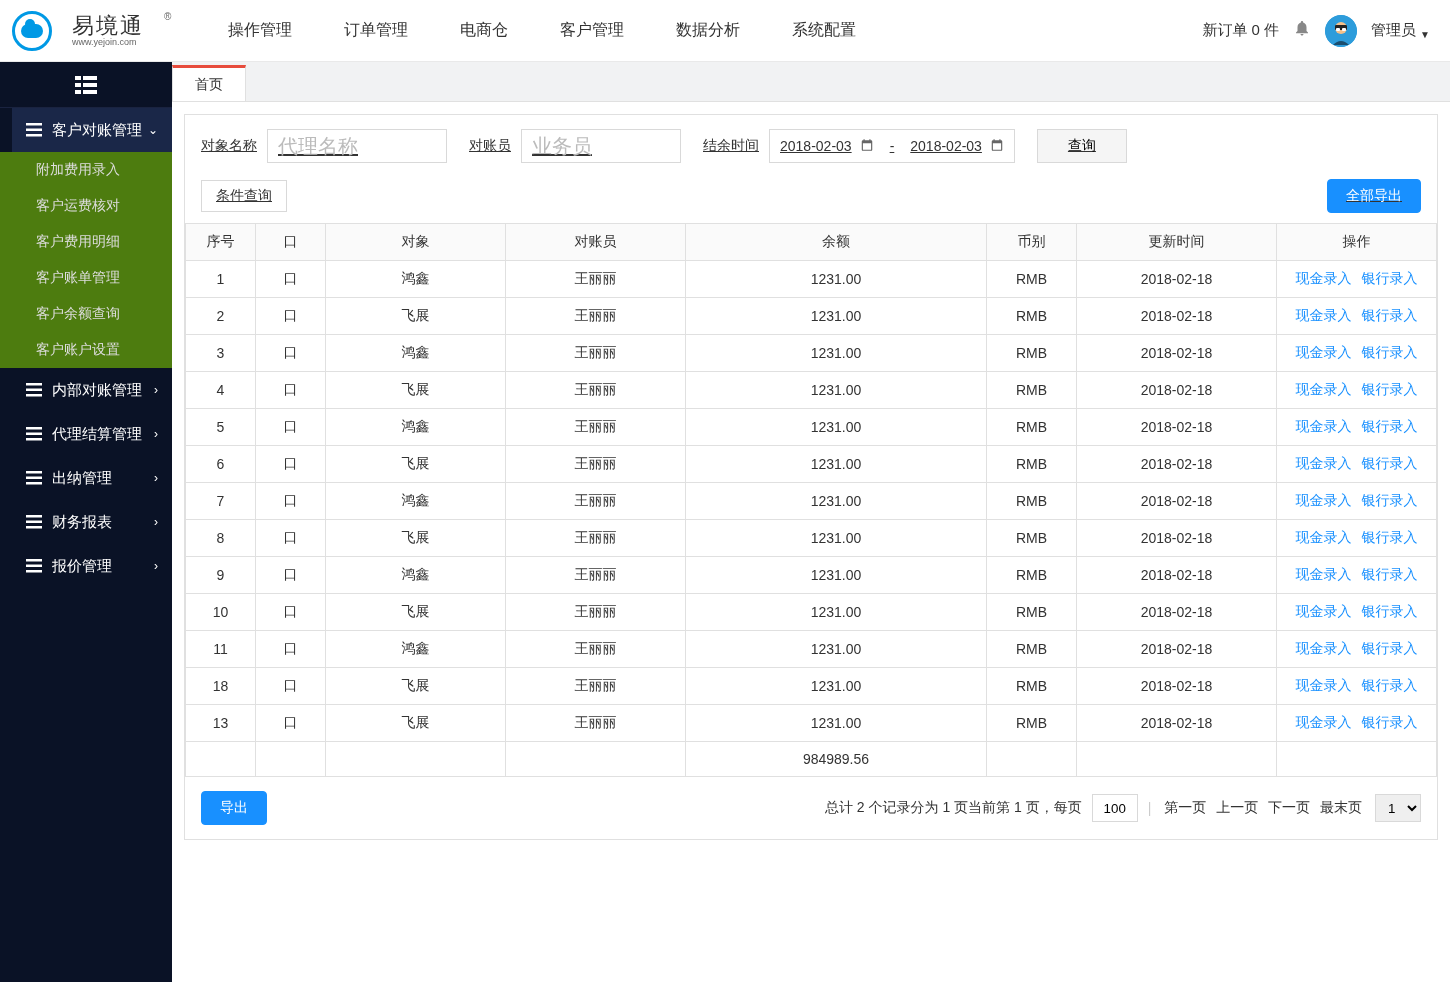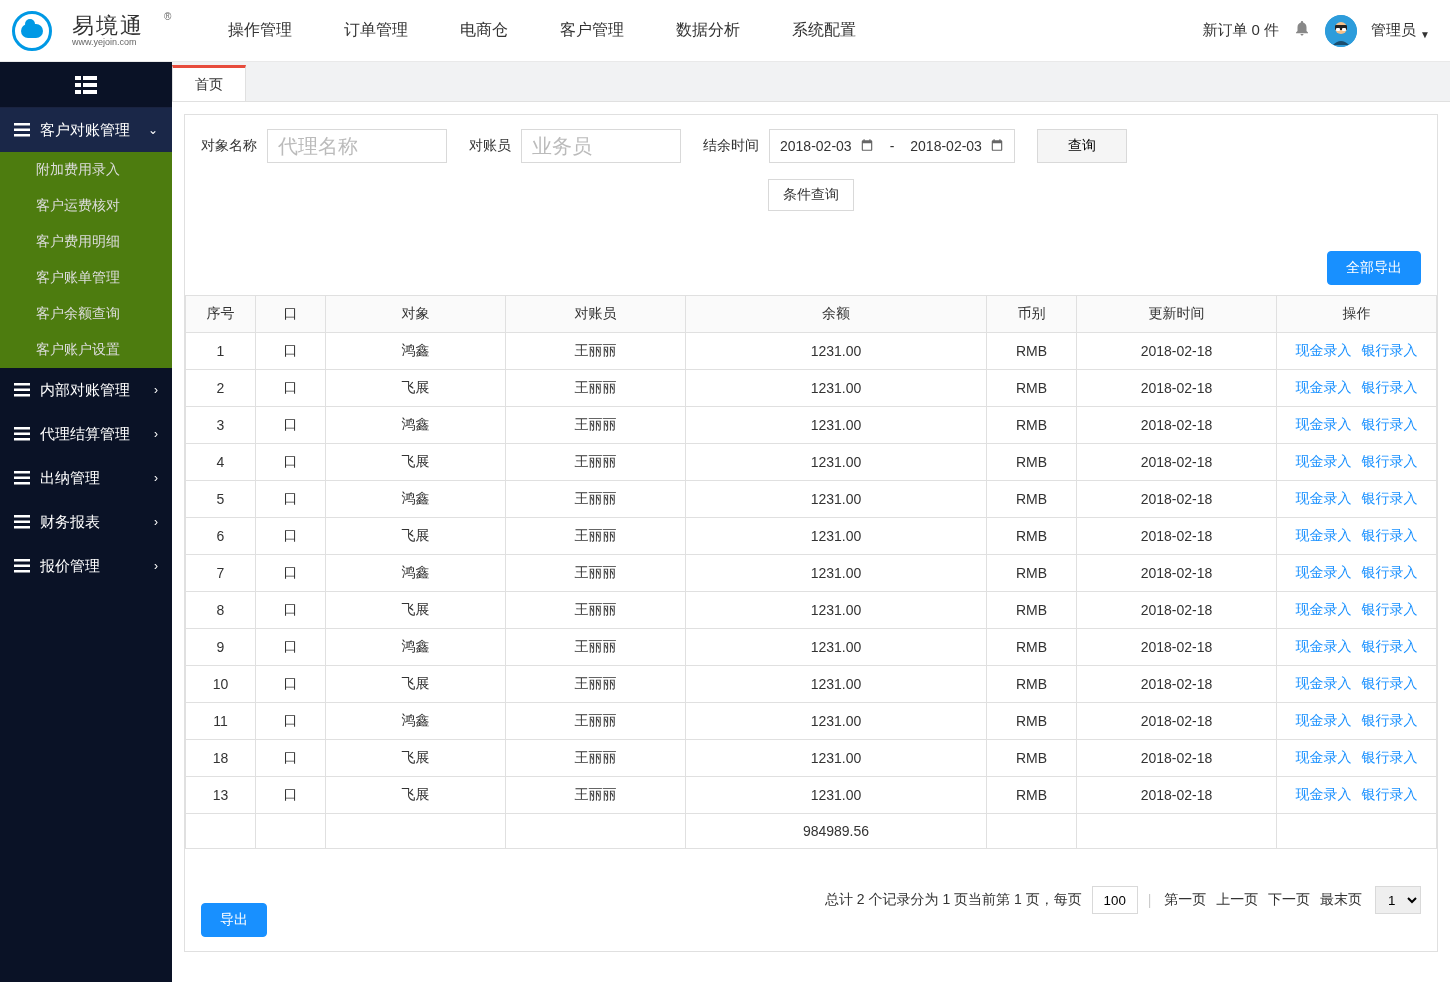--- a/index.html
+++ b/index.html
@@ -26,51 +26,51 @@
 .avatar svg { width:100%; height:100%; }
 .user-role { font-size:15px; color:#333; display:flex; align-items:flex-end; gap:4px; cursor:pointer;}
 .caret { font-size:10px; }
 
 
 .layout { display:flex; height: calc(100vh - 62px); }
 .sidebar { width:172px; background:#0a1226; color:#fff; flex-shrink:0; }
 .sidebar-toggle { height:46px; display:flex; align-items:center; justify-content:center; border-bottom:1px solid #1a2340; }
 .sidebar-toggle svg { fill:#fff; }
 
-.menu-group-header { height:44px; display:flex; align-items:center; padding:16px 14px; font-size:15px; cursor:pointer; }
+.menu-group-header { height:44px; display:flex; align-items:center; padding:16px 14px; font-size:15px; cursor:pointer;margin-left:12px; }
 .menu-group-header .m-icon { margin-right:10px; display:flex; }
 .menu-group-header.active { background:#1a2748; }
 .menu-group-header .chev { margin-left:auto; font-size:12px; }
 .submenu { background:#4d7c0f; }
 .submenu-item { height:36px; display:flex; align-items:center; padding-left:36px; font-size:14px; color:#ddd; cursor:pointer; }
 
 .content { flex:1; background:#fff; overflow:auto; }
 
 
 .tabbar { height:40px; background:#f1f2f3; display:flex; align-items:flex-end; border-bottom:1px solid #e0e0e0; }
 .tab { padding: 0 22px; height:36px; display:flex; align-items:center; background:#fff; border:1px solid #e0e0e0; border-bottom:none; border-top:3px solid #e74c3c; font-size:14px; color:#333; cursor:pointer; }
 
 .panel { margin:12px; border:1px solid #e0e0e0; background:#fff; }
 
 
-.filter { padding:14px 16px 10px; }
+.filter { padding:14px 16px 10px;text-decoration:underline; }
 .filter-row { display:flex; align-items:center; gap:0; flex-wrap:wrap; }
 .filter-label { font-size:14px; color:#333; margin-right:10px; }
 .filter-group { display:flex; align-items:center; margin-right:22px; margin-bottom:10px; }
 .input { height:34px; border:1px solid #d9d9d9; padding:0 10px; font-size:20px; color:#333; background:#fff; }
 .input::placeholder { color:#bbb; }
 .input.w180 { width:180px; }
 .input.w170 { width:160px; }
 .date-box { height:34px; border:1px solid #d9d9d9; padding:0 10px; display:flex; align-items:center; gap:8px; font-size:14px; }
 .date-box .cal { color:#666; }
 .date-sep { margin:0 8px; }
 .btn { height:34px; padding:0 30px; border:1px solid #d9d9d9; background:#f5f5f5; font-size:14px; cursor:pointer; }
-.btn-primary { background:#1890ff; color:#fff; border-color:#1890ff; border-radius:4px; padding:0 18px;margin-top:40px; }
-
-.filter-bottom { display:flex; align-items:center; margin-top:6px;flex-direction:column; }
+.btn-primary { background:#1890ff; color:#fff; border-color:#1890ff; border-radius:4px; padding:0 18px; }
+
+.filter-bottom { display:flex; align-items:center; margin-top:6px; }
 .condition-query { height:32px; border:1px solid #d9d9d9; padding:0 14px; display:flex; align-items:center; font-size:14px; cursor:pointer; }
 .export-all { margin-left:auto; }
 
 
 table { width:100%; border-collapse:collapse; }
 th, td { border:1px solid #e0e0e0; padding:9px 8px; text-align:center; font-size:14px; }
 th { background:#fafafa; font-weight:normal; color:#333; }
 td { color:#333; }
 .link { color:#1890ff; cursor:pointer; }
 .link + .link { margin-left:6px; }

